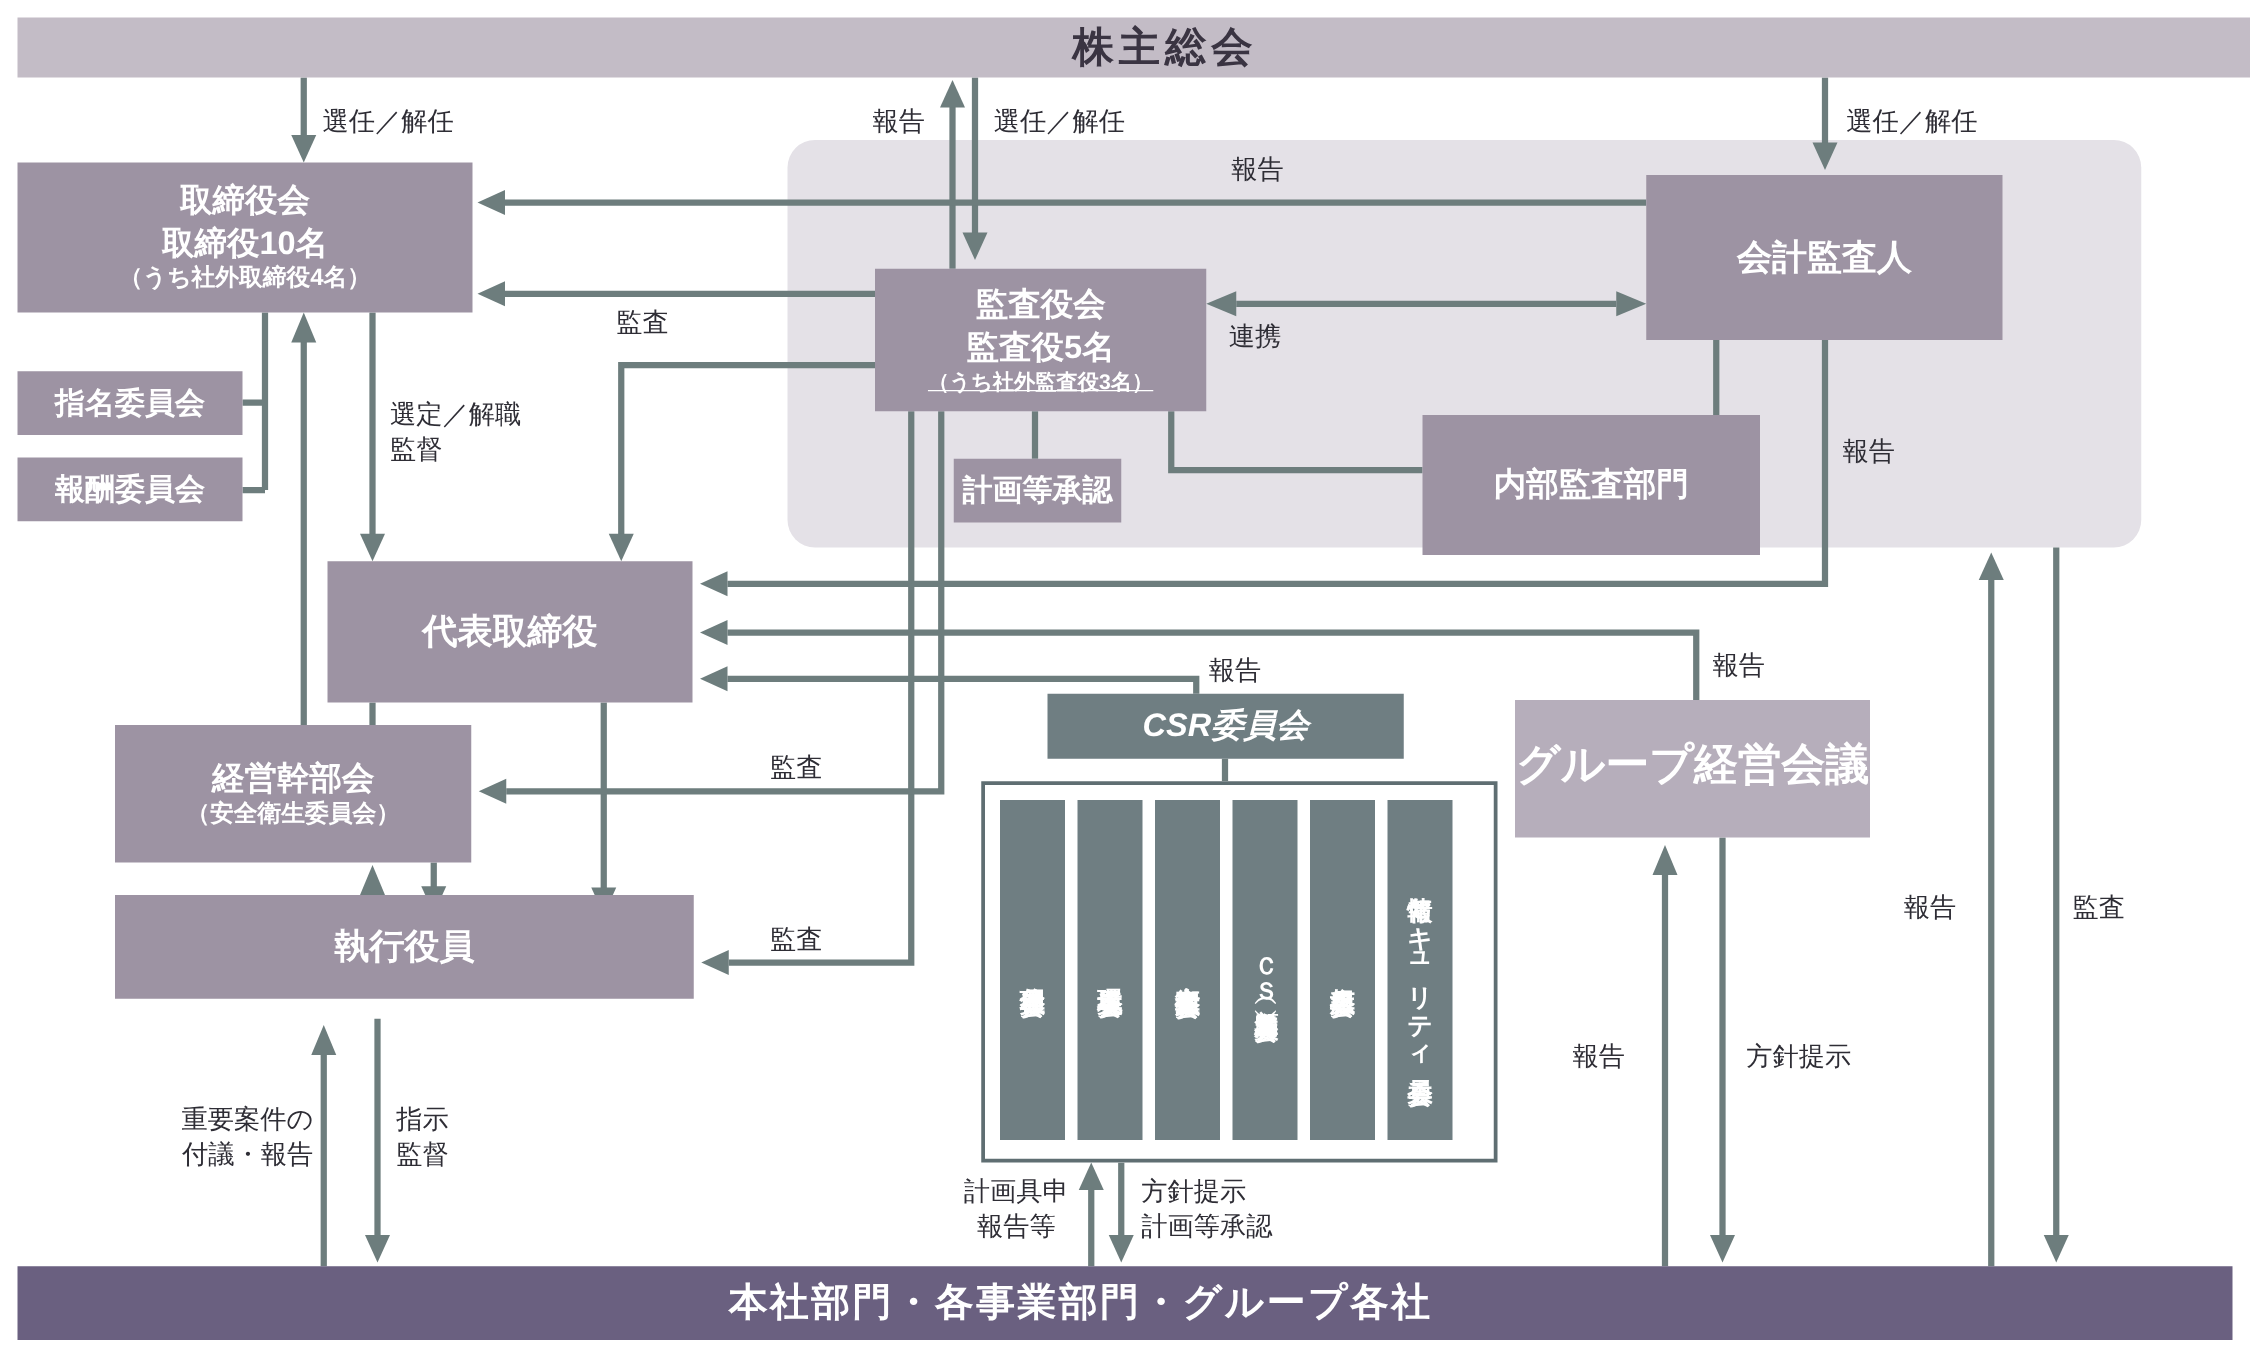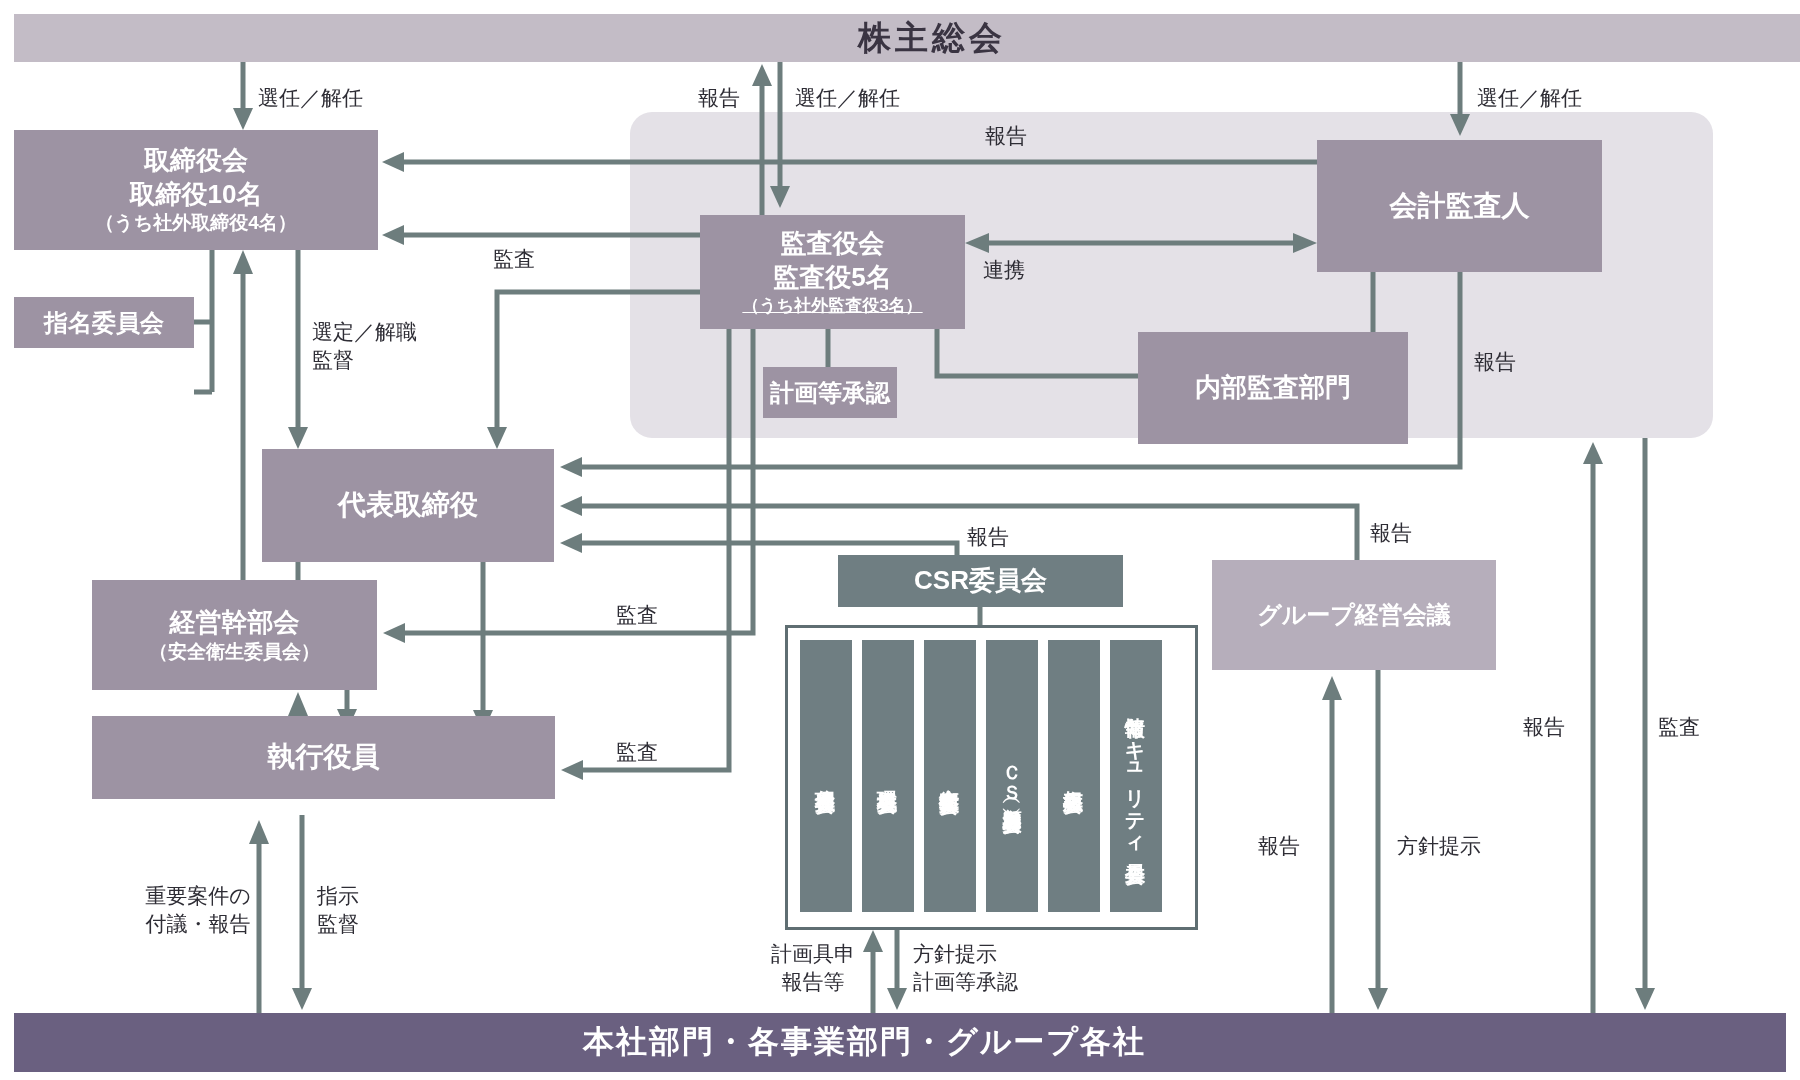--- a/index.html
+++ b/index.html
@@ -13,21 +13,21 @@
     text-align:center;font-weight:bold;line-height:1.3;
   }
   .bx .t26{font-size:26px;}
   .bx .t28{font-size:28px;}
   .bx .t24{font-size:24px;}
   .bx .t19{font-size:19px;font-weight:bold;}
   .bx .t17{font-size:17px;font-weight:bold;text-decoration:underline;}
   .bar-top{background:#c3bcc6;color:#3a3442;font-size:33px;letter-spacing:4px;padding-left:32px;}
   .bar-bottom{background:#6a6080;color:#ffffff;font-size:31px;letter-spacing:2px;}
   .container-bg{position:absolute;background:#e4e1e7;border-radius:22px;}
-  .csr-box{background:#6f7e82;}
+  .csr-box{background:#6f7e82;font-style:italic;}
   .csr-wrap{position:absolute;background:#ffffff;border:3px solid #5f6e72;box-sizing:border-box;}
   .vcol{
     position:absolute;background:#6f7e82;color:#ffffff;font-weight:bold;
     display:flex;align-items:center;justify-content:center;
     writing-mode:vertical-rl;font-size:20px;letter-spacing:1px;
   }
   .grp{background:#b6aebb;}
   .lb{
     position:absolute;color:#2e2d35;font-size:21px;line-height:1.35;white-space:nowrap;
   }
@@ -146,20 +146,23 @@
   <div class="bx" style="left:14px;top:130px;width:364px;height:120px;">
     <span class="t26">取締役会</span>
     <span class="t26">取締役10名</span>
     <span class="t19">（うち社外取締役4名）</span>
   </div>
 
   <div class="bx" style="left:14px;top:297px;width:180px;height:51px;">
     <span class="t24">指名委員会</span>
   </div>
 
+  <div class="bx" style="left:14px;top:366px;width:180px;height:51px;">
+    <span class="t24">報酬委員会</span>
+  </div>
 
   <div class="bx" style="left:262px;top:449px;width:292px;height:113px;">
     <span class="t28">代表取締役</span>
   </div>
 
   <div class="bx" style="left:92px;top:580px;width:285px;height:110px;">
     <span class="t26">経営幹部会</span>
     <span class="t19">（安全衛生委員会）</span>
   </div>
 
@@ -204,21 +207,21 @@
     <span>ＣＳ（顧客満足）委員会</span>
   </div>
   <div class="vcol" style="left:1048px;top:640px;width:52px;height:272px;">
     <span>広報委員会</span>
   </div>
   <div class="vcol" style="left:1110px;top:640px;width:52px;height:272px;">
     <span>情報セキュリティ委員会</span>
   </div>
 
   <div class="bx grp" style="left:1212px;top:560px;width:284px;height:110px;">
-    <span style="font-size:24px;">グループ経営会議</span>
+    <span style="font-size:35px;font-family:Liberation Mono, monospace;">グループ経営会議</span>
   </div>
 
   <div class="bx bar-bottom" style="left:14px;top:1013px;width:1772px;height:59px;padding-right:71px;box-sizing:border-box;">
     <span>本社部門・各事業部門・グループ各社</span>
   </div>
 
   <div class="lb" style="left:258px;top:84px;">
     <span>選任／解任</span>
   </div>
   <div class="lb" style="left:698px;top:84px;">

